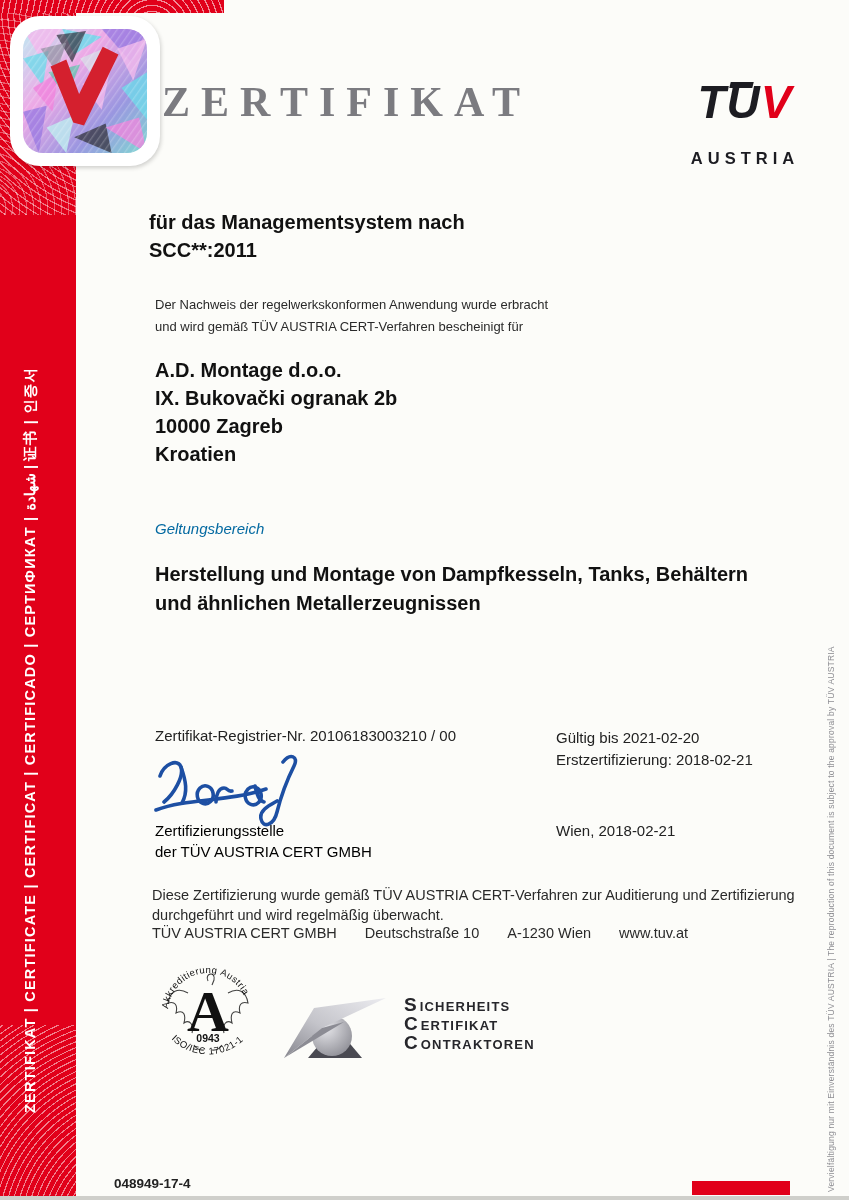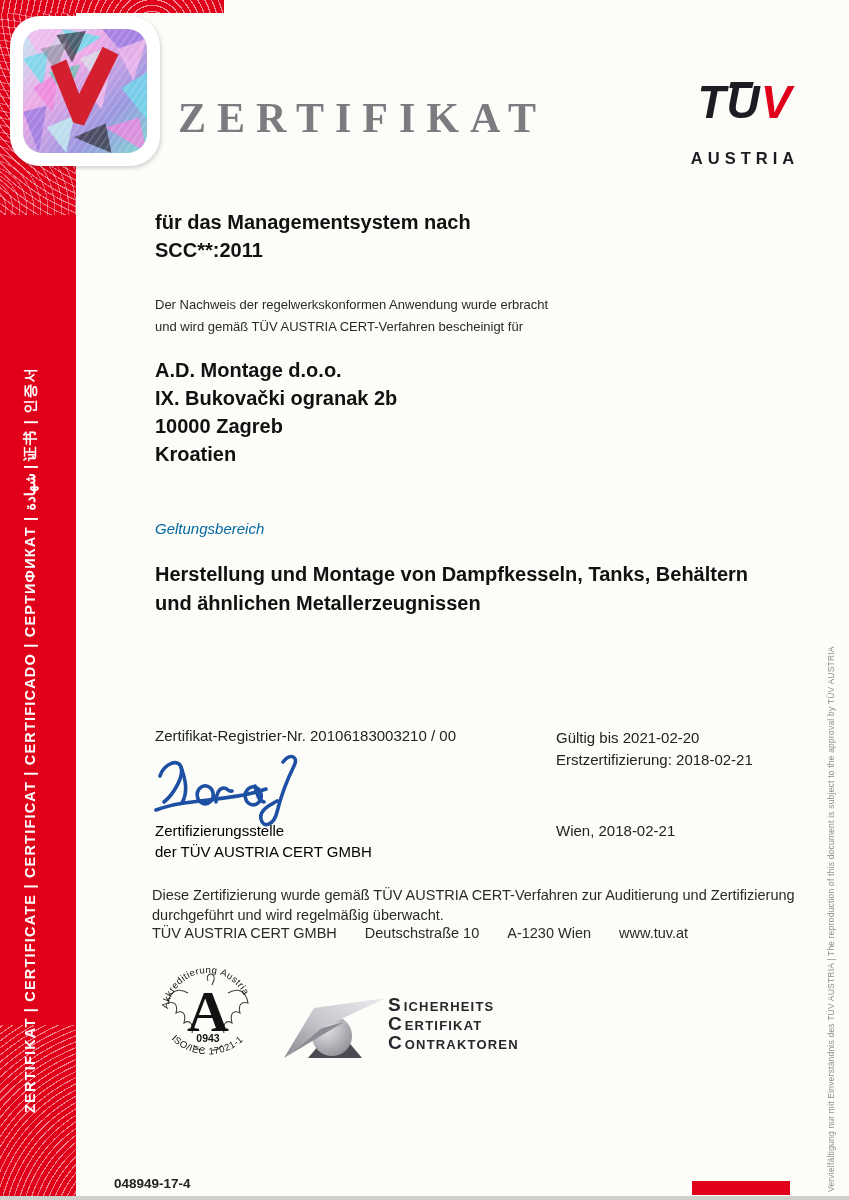--- a/index.html
+++ b/index.html
@@ -36,53 +36,53 @@
 
   
   .holo-frame { position:absolute; left:10px; top:16px; width:150px; height:150px;
     background:#ffffff; border-radius:30px; box-shadow:1px 2px 4px rgba(0,0,0,.18); }
   .holo { position:absolute; left:13px; top:13px; width:124px; height:124px;
     border-radius:20px; overflow:hidden; }
   .holo svg { display:block; }
 
   
   .title {
-    margin:16px; position:absolute; left:162px; top:78px;
+    margin:0; position:absolute; left:162px; top:78px;
     font-family:"Liberation Serif", serif; font-weight:bold;
     font-size:42px; letter-spacing:11px; color:#7b7b80;
   }
   .tuv-logo { position:absolute; left:684px; top:48px; width:122px; text-align:center; }
   .tuv-row { display:inline-block; position:relative; font-style:italic; font-weight:bold;
     font-size:46px; line-height:52px; color:#1c1c22; letter-spacing:1px;margin-top:28px; }
   .tuv-row .logo-u { position:relative; display:inline-block; }
   .tuv-row .logo-u::before { content:""; position:absolute; left:3px; top:6px; width:23px; height:6px;
     background:#1c1c22; transform:skewX(-14deg); }
   .tuv-row .logo-v { color:#e1001a; }
   .austria { font-size:16.5px; font-weight:bold; letter-spacing:5px; color:#1c1c22; margin-top:21px; }
 
   
-  .intro-heading { left:155px; top:208px; font-size:20px; font-weight:bold; line-height:28px; color:#111; }
+  .intro-heading { left:149px; top:208px; font-size:20px; font-weight:bold; line-height:28px; color:#111; }
   .statement     { left:155px; top:294px; font-size:13px; line-height:21.5px; color:#2a2a2a; }
   .company       { left:155px; top:356px; font-size:20px; font-weight:bold; line-height:28px; color:#111; }
   .scope-label   { left:155px; top:520px; font-size:15px; color:#0369a1;font-style:italic; }
   .scope         { left:155px; top:560px; font-size:20px; font-weight:bold; line-height:29px; color:#111; }
   .reg           { left:155px; top:727px; font-size:15px; color:#222; }
   .validity      { left:556px; top:727px; font-size:15px; line-height:21.5px; color:#222; }
   .signature     { left:148px; top:748px; }
   .issuer        { left:155px; top:821px; font-size:15px; line-height:20.5px; color:#000000; }
   .place-date    { left:556px; top:822px; font-size:15px; color:#222; }
   .notice        { left:152px; top:886px; font-size:14.5px; line-height:19.5px; color:#2a2a2a; }
   .org-line      { left:152px; top:925px; font-size:14.5px; color:#2a2a2a; }
   .org-line span { margin-right:28px; }
   .org-line span:last-child { margin-right:0;margin-top:48px; }
 
   
   .seal { left:158px; top:957px; }
   .scc  { left:280px; top:986px; display:flex; align-items:center; }
-  .scc-text { margin-left:0; color:#26262b; }
+  .scc-text { margin-left:16px; color:#26262b; }
   .scc-row { line-height:17px; white-space:nowrap; }
   .scc-row .initial { font-size:19px; font-weight:bold; }
   .scc-row .rest { font-size:13px; font-weight:bold; letter-spacing:1.2px; margin-left:3px; }
 
   .doc-number { left:114px; top:1176px; font-size:13.5px; font-weight:bold; color:#222; }
   .red-bar { left:692px; top:1181px; width:98px; height:14px; background:#e1001a; }
   .edge-note {
     position:absolute; left:826px; top:1192px; width:545px;
     transform:rotate(-90deg); transform-origin:0 0;
     font-size:8.5px; color:#8e8e93; white-space:nowrap; letter-spacing:.2px;

